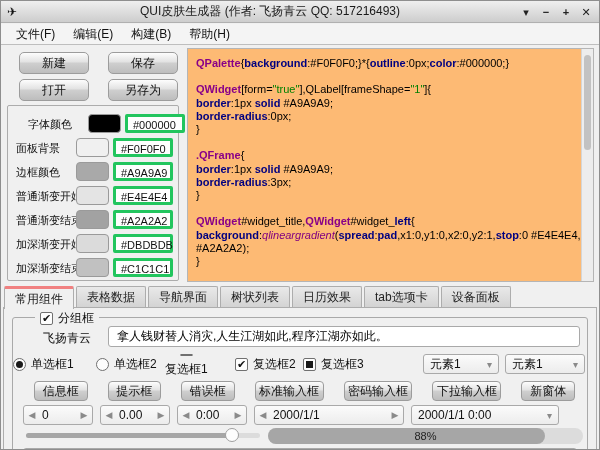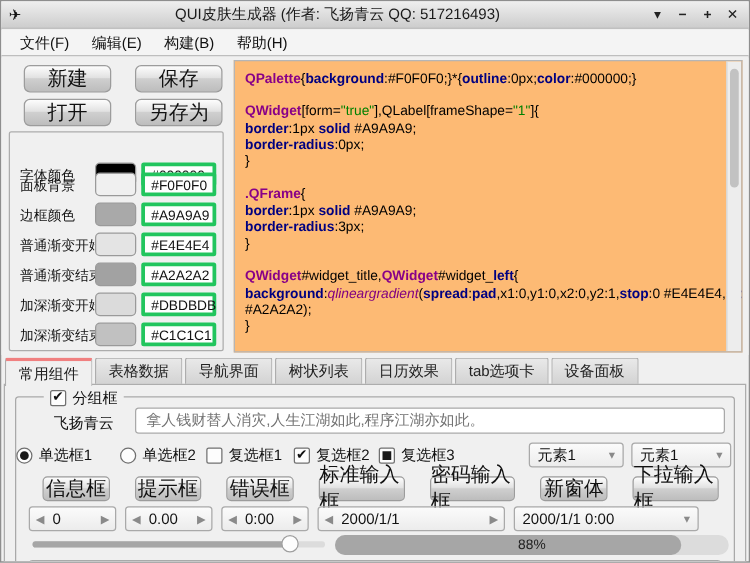--- a/index.html
+++ b/index.html
@@ -19,21 +19,21 @@
   
   .menubar{position:absolute;left:0;top:23px;right:0;height:21px;background:#F4F4F4;
     border-bottom:1px solid #BEBEBE;display:flex;align-items:center;padding-left:6px;}
   .menu-item{padding:2px 9px;font-size:12px;color:#111;}
 
   
   .main{position:absolute;left:0;top:45px;right:0;height:238px;background:#F0F0F0;}
   .left-panel{position:absolute;left:0;top:0;width:183px;bottom:0;}
   .btn-grid{position:absolute;left:7px;top:6px;width:170px;display:grid;
     grid-template-columns:1fr 1fr;gap:5px 8px;}
-  .qbtn{height:22px;border:1px solid #9C9C9C;border-radius:5px;font-size:16px;color:#111;
+  .qbtn{height:22px;border:1px solid #9C9C9C;border-radius:5px;font-size:12px;color:#111;
     background:linear-gradient(#FDFDFD,#E2E2E2 45%,#CFCFCF 50%,#BDBDBD);
     display:flex;align-items:center;justify-content:center;margin-left:11px;}
   .color-frame{position:absolute;left:6px;top:59px;width:172px;height:176px;
     border:1px solid #ACACAC;border-radius:2px;background:#F0F0F0;}
   .color-row{position:absolute;left:0;width:100%;height:20px;}
   .color-label{position:absolute;left:8px;top:3px;font-size:11px;color:#111;}
   .swatch{position:absolute;left:68px;top:0;width:33px;height:19px;border:1px solid #9A9A9A;border-radius:4px;}
   .hexfield{position:absolute;left:105px;top:0;width:60px;height:19px;border:3px solid #22c55e;
     border-radius:2px;background:#FEFEFE;font-size:11px;color:#111;line-height:17px;padding-left:5px;}
 
@@ -68,21 +68,21 @@
   .cbox{width:13px;height:13px;border:1px solid #707070;border-radius:2px;background:#FDFDFD;
     display:inline-flex;align-items:center;justify-content:center;font-size:11px;color:#111;line-height:11px;}
   .cbox .partial{width:7px;height:7px;background:#1a1a1a;}
   .radio{width:13px;height:13px;border:1px solid #707070;border-radius:50%;background:#FDFDFD;
     display:inline-flex;align-items:center;justify-content:center;}
   .radio .dot{width:7px;height:7px;border-radius:50%;background:#1a1a1a;}
 
   .row-author{position:absolute;left:0;top:8px;right:0;height:21px;}
   .author-label{position:absolute;left:30px;top:4px;font-size:12px;color:#111;}
   .motto-input{position:absolute;left:95px;right:7px;top:0;height:21px;background:#FFFFFF;
-    border:1px solid #A9A9A9;border-radius:3px;font-size:12px;color:#737373;line-height:19px;
+    border:1px solid #A9A9A9;border-radius:3px;font-size:12px;color:#000000;line-height:19px;
     padding-left:8px;white-space:nowrap;overflow:hidden;}
 
   .row-checks{position:absolute;left:0;top:36px;right:0;height:20px;}
   .check-item{position:absolute;display:flex;align-items:center;gap:5px;font-size:12px;color:#111;height:20px;}
   .combo{position:absolute;height:20px;border:1px solid #A9A9A9;border-radius:3px;
     background:linear-gradient(#FBFBFB,#ECECEC);font-size:12px;color:#111;
     display:flex;align-items:center;padding:0 6px;}
   .combo .arrow{margin-left:auto;color:#8a8a8a;font-size:10px;}
 
   .row-buttons{position:absolute;left:10px;right:12px;top:63px;height:28px;display:flex;gap:9px;}
@@ -134,21 +134,21 @@
 
   <div class="main">
     <div class="left-panel">
       <div class="btn-grid">
           <div class="qbtn">新建</div>
           <div class="qbtn">保存</div>
           <div class="qbtn">打开</div>
           <div class="qbtn">另存为</div>
         </div>
       <div class="color-frame">
-          <div class="color-row" style="top: 24px;">
+          <div class="color-row" style="top: 8px; margin-left: 12px;">
             <div class="color-label">字体颜色</div>
             <div class="swatch" style="background: rgb(0, 0, 0);"></div>
             <div class="hexfield">#000000</div>
           </div>
           <div class="color-row" style="top: 32px;">
             <div class="color-label">面板背景</div>
             <div class="swatch" style="background: rgb(240, 240, 240);"></div>
             <div class="hexfield">#F0F0F0</div>
           </div>
           <div class="color-row" style="top: 56px;">
@@ -212,21 +212,21 @@
           <label class="check-item" style="left: 0;">
             <span class="radio">
               <span class="dot"></span>
             </span>
             <span>单选框1</span>
           </label>
           <label class="check-item" style="left: 83px;">
             <span class="radio"></span>
             <span>单选框2</span>
           </label>
-          <label class="check-item" style="left: 152px;">
+          <label class="check-item" style="left: 152px; flex-direction: column;">
             <span class="cbox"></span>
             <span>复选框1</span>
           </label>
           <label class="check-item" style="left: 222px;">
             <span class="cbox">✔</span>
             <span>复选框2</span>
           </label>
           <label class="check-item" style="left: 290px;">
             <span class="cbox">
               <span class="partial"></span>
@@ -242,22 +242,22 @@
             <span class="arrow">▾</span>
           </div>
         </div>
 
       <div class="row-buttons">
           <div class="qbtn">信息框</div>
           <div class="qbtn">提示框</div>
           <div class="qbtn">错误框</div>
           <div class="qbtn wide">标准输入框</div>
           <div class="qbtn wide">密码输入框</div>
+          <div class="qbtn wide">下拉输入框</div>
           <div class="qbtn">新窗体</div>
-          <div class="qbtn wide">下拉输入框</div>
         </div>
 
       <div class="row-spins">
           <div class="spin" style="left: 10px; width: 70px;">
             <span class="sarrow">◀</span>
             <span class="sval">0</span>
             <span class="sarrow">▶</span>
           </div>
           <div class="spin" style="left: 87px; width: 70px;">
             <span class="sarrow">◀</span>

